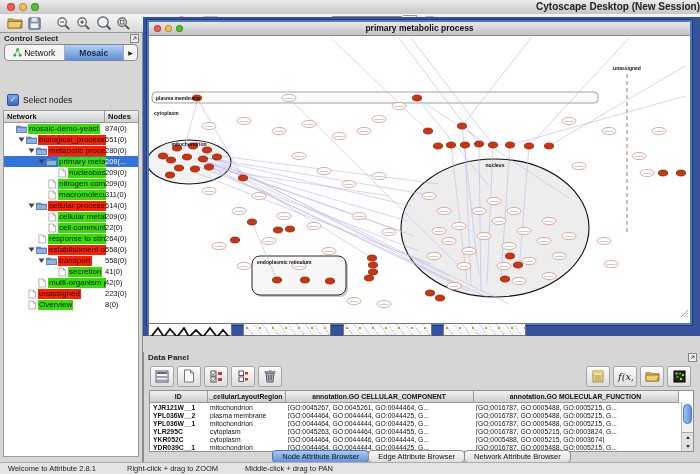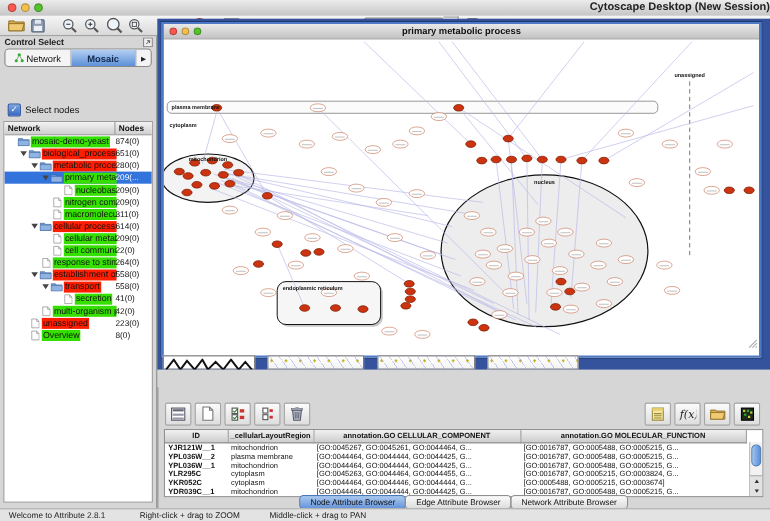--- a/index.html
+++ b/index.html
@@ -720,20 +720,27 @@
     <svg width="82" height="11" viewBox="0 0 82 11">
         <path d="M2 10 L9 1 L15 10 L21 2 L28 10 L35 1 L40 10 L47 3 L54 10 L61 1 L68 10 L74 3 L80 10" stroke="#111" stroke-width="1.8" fill="none"></path>
       </svg>
   </div>
   <div class="thumb dotseg" style="left:100px;width:88px"></div>
   <div class="thumb dotseg" style="left:200px;width:89px"></div>
   <div class="thumb dotseg" style="left:300px;width:83px"></div>
 </div>
 
 <div class="data-panel">
+  <div class="panel-head">
+    <span>Data Panel</span>
+    <span class="float-ic"><svg width="9" height="9" viewBox="0 0 9 9">
+          <rect x=".5" y=".5" width="8" height="8" fill="#eee" stroke="#888"></rect>
+          <path d="M3 6 L6 3 M6 3 h-2.2 M6 3 v2.2" stroke="#555" fill="none" stroke-width=".9"></path>
+        </svg></span>
+  </div>
   <div class="dp-toolbar">
     <span class="dpbtn">
         <svg width="14" height="13" viewBox="0 0 14 13">
           <rect x="1" y="1" width="12" height="11" fill="#fff" stroke="#556"></rect>
           <rect x="2" y="2" width="10" height="2" fill="#667"></rect>
           <rect x="2" y="6" width="10" height="2" fill="#99a"></rect>
           <rect x="2" y="9.5" width="10" height="2" fill="#99a"></rect>
         </svg>
       </span>
     <span class="dpbtn">

